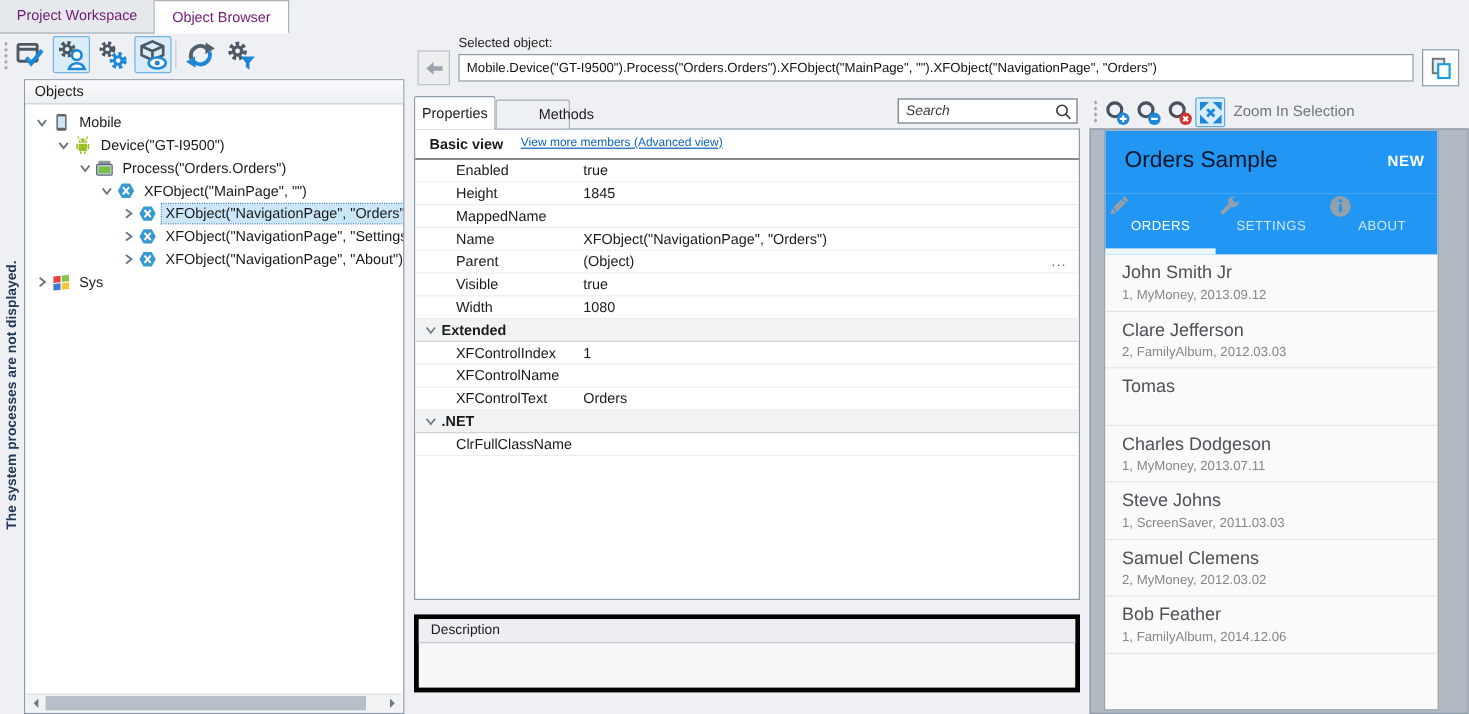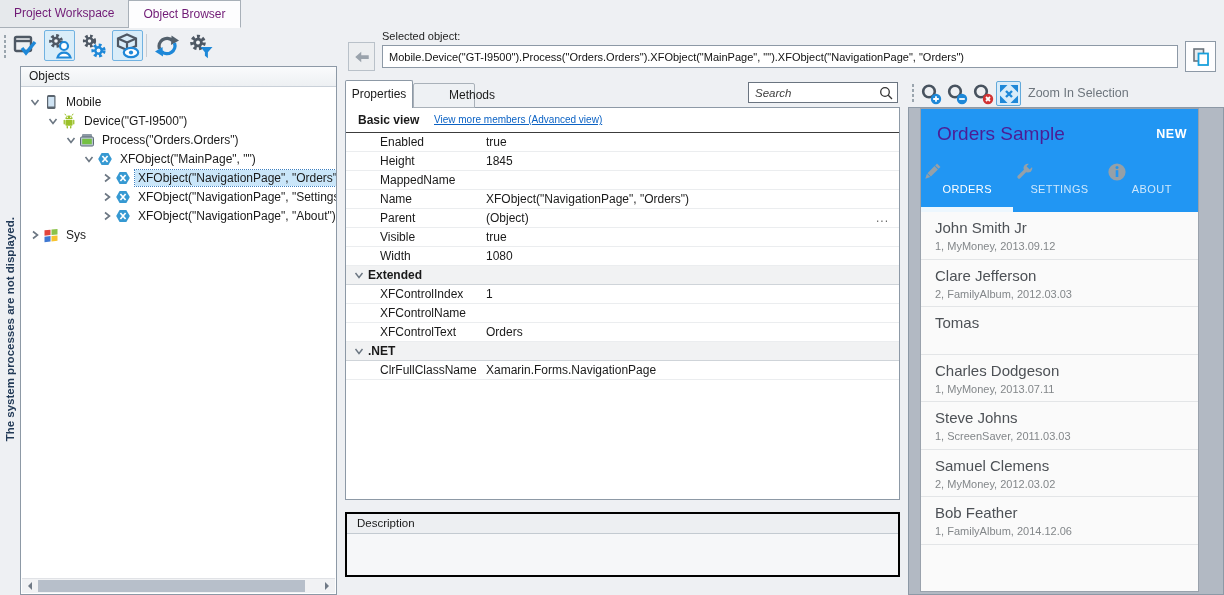--- a/index.html
+++ b/index.html
@@ -126,21 +126,21 @@
 .pgroup b { font-size: 12px; }
 .pgroup b.focus-dotted { outline: 1px dotted #4a4a4a; padding: 0 2px; }
 .prow { height: 19px; border-bottom: 1px solid #ebedef; position: relative; font-size: 12px; line-height: 18px; }
 .prow .pname { position: absolute; left: 34px; color: #1a1a1a; }
 .prow .pval { position: absolute; left: 140px; color: #1a1a1a; }
 .prow .pellipsis { position: absolute; right: 10px; color: #666; letter-spacing: 1px; cursor: pointer; }
 
 
 .desc-panel {
   position: absolute; left: 345px; top: 512px; width: 555px; height: 65px;
-  border: 2px solid #000000; background: #f6f7f9;
+  border: 4px solid #000000; background: #f6f7f9;
 }
 .desc-header {
   height: 20px; line-height: 19px; padding-left: 10px; font-size: 11.5px;
   background: #edeff2; border-bottom: 1px solid #c3cad1;
 }
 
 
 .preview-panel { position: absolute; left: 908px; top: 80px; width: 316px; height: 515px; }
 .ztoolbar { position: absolute; left: 0; top: 0; right: 0; height: 27px; }
 .zbtn {
@@ -151,21 +151,21 @@
 .zlabel { position: absolute; left: 120px; top: 0; line-height: 26px; font-size: 12.5px; color: #6d757d; }
 .device-area {
   position: absolute; left: 0; right: 0; top: 27px; bottom: 0;
   background: #b2b9c3; border: 1px solid #8d99a6;
 }
 .screen {
   position: absolute; left: 12px; top: 1px; width: 277px; bottom: 3px;
   background: #fafafa; box-shadow: 0 0 0 1px #9aa2ac; overflow: hidden;
 }
 .app-header { height: 52px; background: #2196f3; position: relative; }
-.app-title { position: absolute; left: 16px; top: 14px; font-size: 19px; color: #4c1d95; }
+.app-title { position: absolute; left: 16px; top: 14px; font-size: 19px; color: #0f172a; }
 .app-badge { position: absolute; right: 11px; top: 18px; font-size: 12.5px; font-weight: bold; color: #fff; letter-spacing: 0.5px; }
 .app-tabbar { height: 51px; background: #2196f3; display: flex; position: relative; }
 .app-tab { flex: 1; text-align: center; position: relative; }
 .app-tab .aticon { margin: 4px auto 2px; width: 22px; height: 22px; }
 .app-tab .atlabel { font-size: 11px; letter-spacing: 0.4px; color: rgba(255,255,255,0.78); }
 .app-tab.active .atlabel { color: #fff; }
 .tab-indicator { position: absolute; left: 0; bottom: 0; width: 33.33%; height: 5px; background: rgba(255,255,255,0.92); }
 .order-item { height: 47.5px; padding-left: 14px; border-bottom: 1px solid #e3e5e7; }
 .order-name { padding-top: 7px; font-size: 15px; color: #4d5156; }
 .order-details { margin-top: 4px; font-size: 11px; color: #83878a; }
@@ -491,21 +491,20 @@
     <div class="pgroup">
       <span class="tree-chev">
         <svg width="12" height="12" viewBox="0 0 12 12">
             <polyline points="2.5,4 6,8.5 9.5,4" fill="none" stroke="#6b7682" stroke-width="1.4"></polyline>
           </svg>
       </span>
       <b>.NET</b>
     </div>
     <div class="prow">
       <span class="pname">ClrFullClassName</span>
-      <span class="pval">Xamarin.Forms.NavigationPage</span>
     </div>
   </div>
 </div>
 
 <div class="desc-panel">
   <div class="desc-header">Description</div>
   <div></div>
 </div>
 
 <div class="preview-panel">

